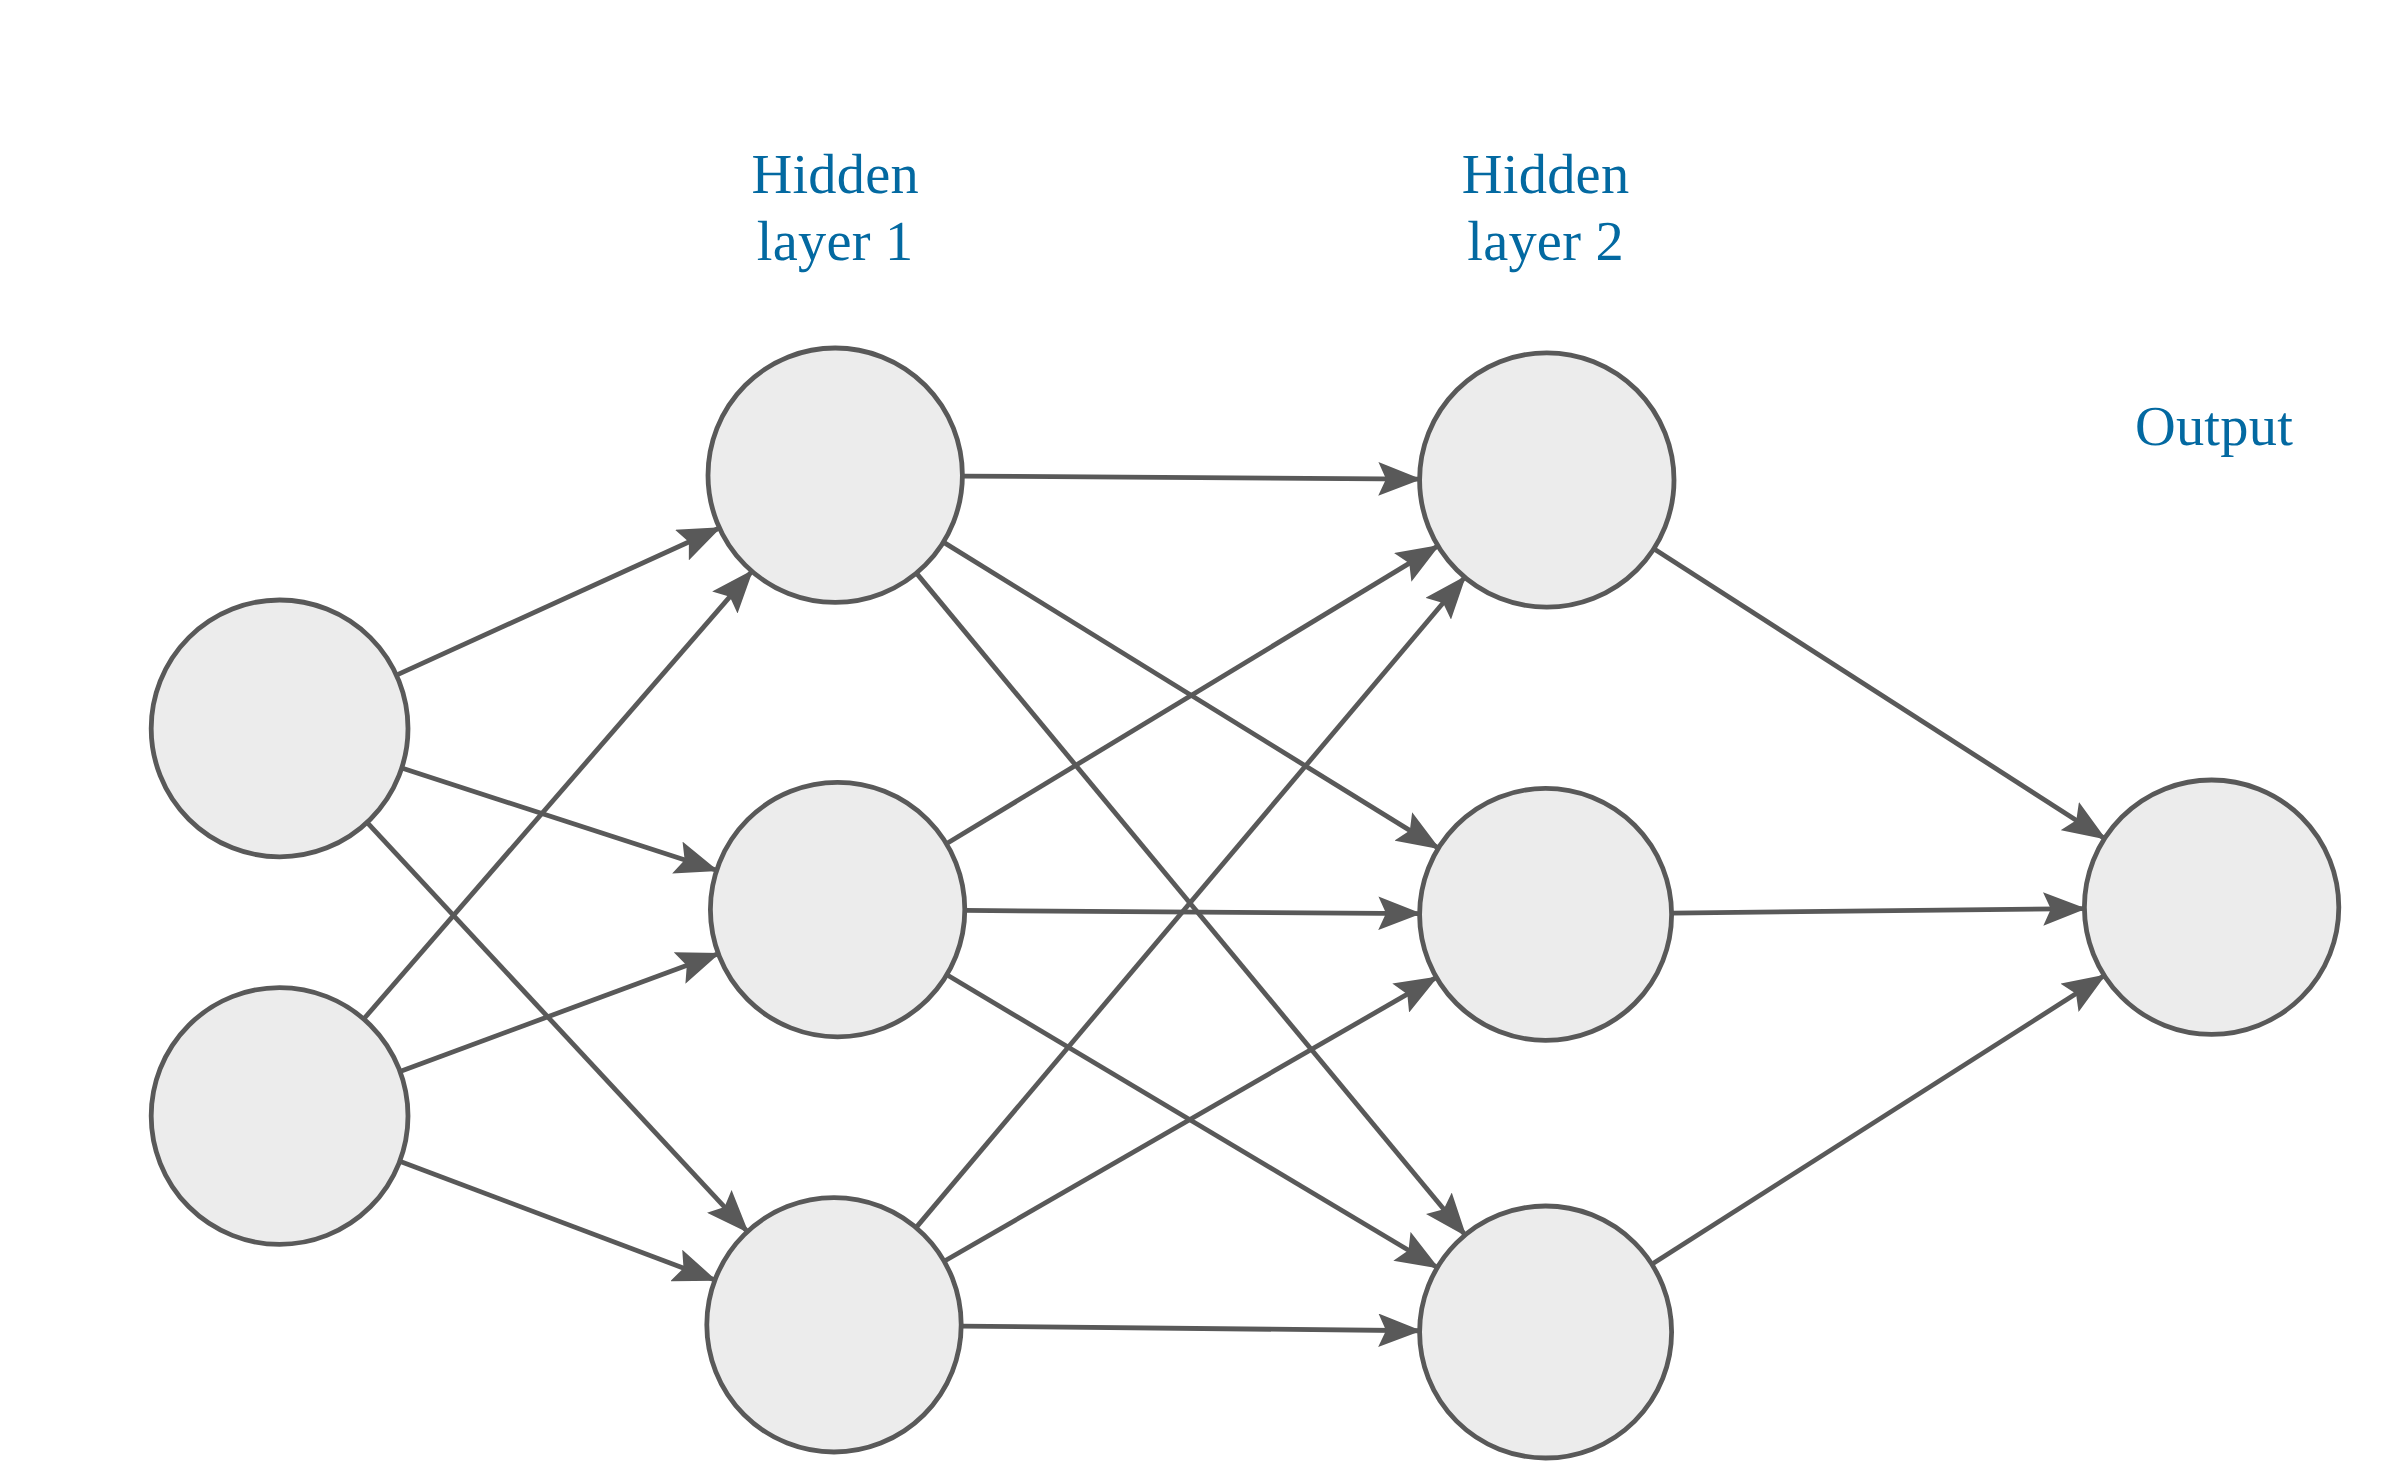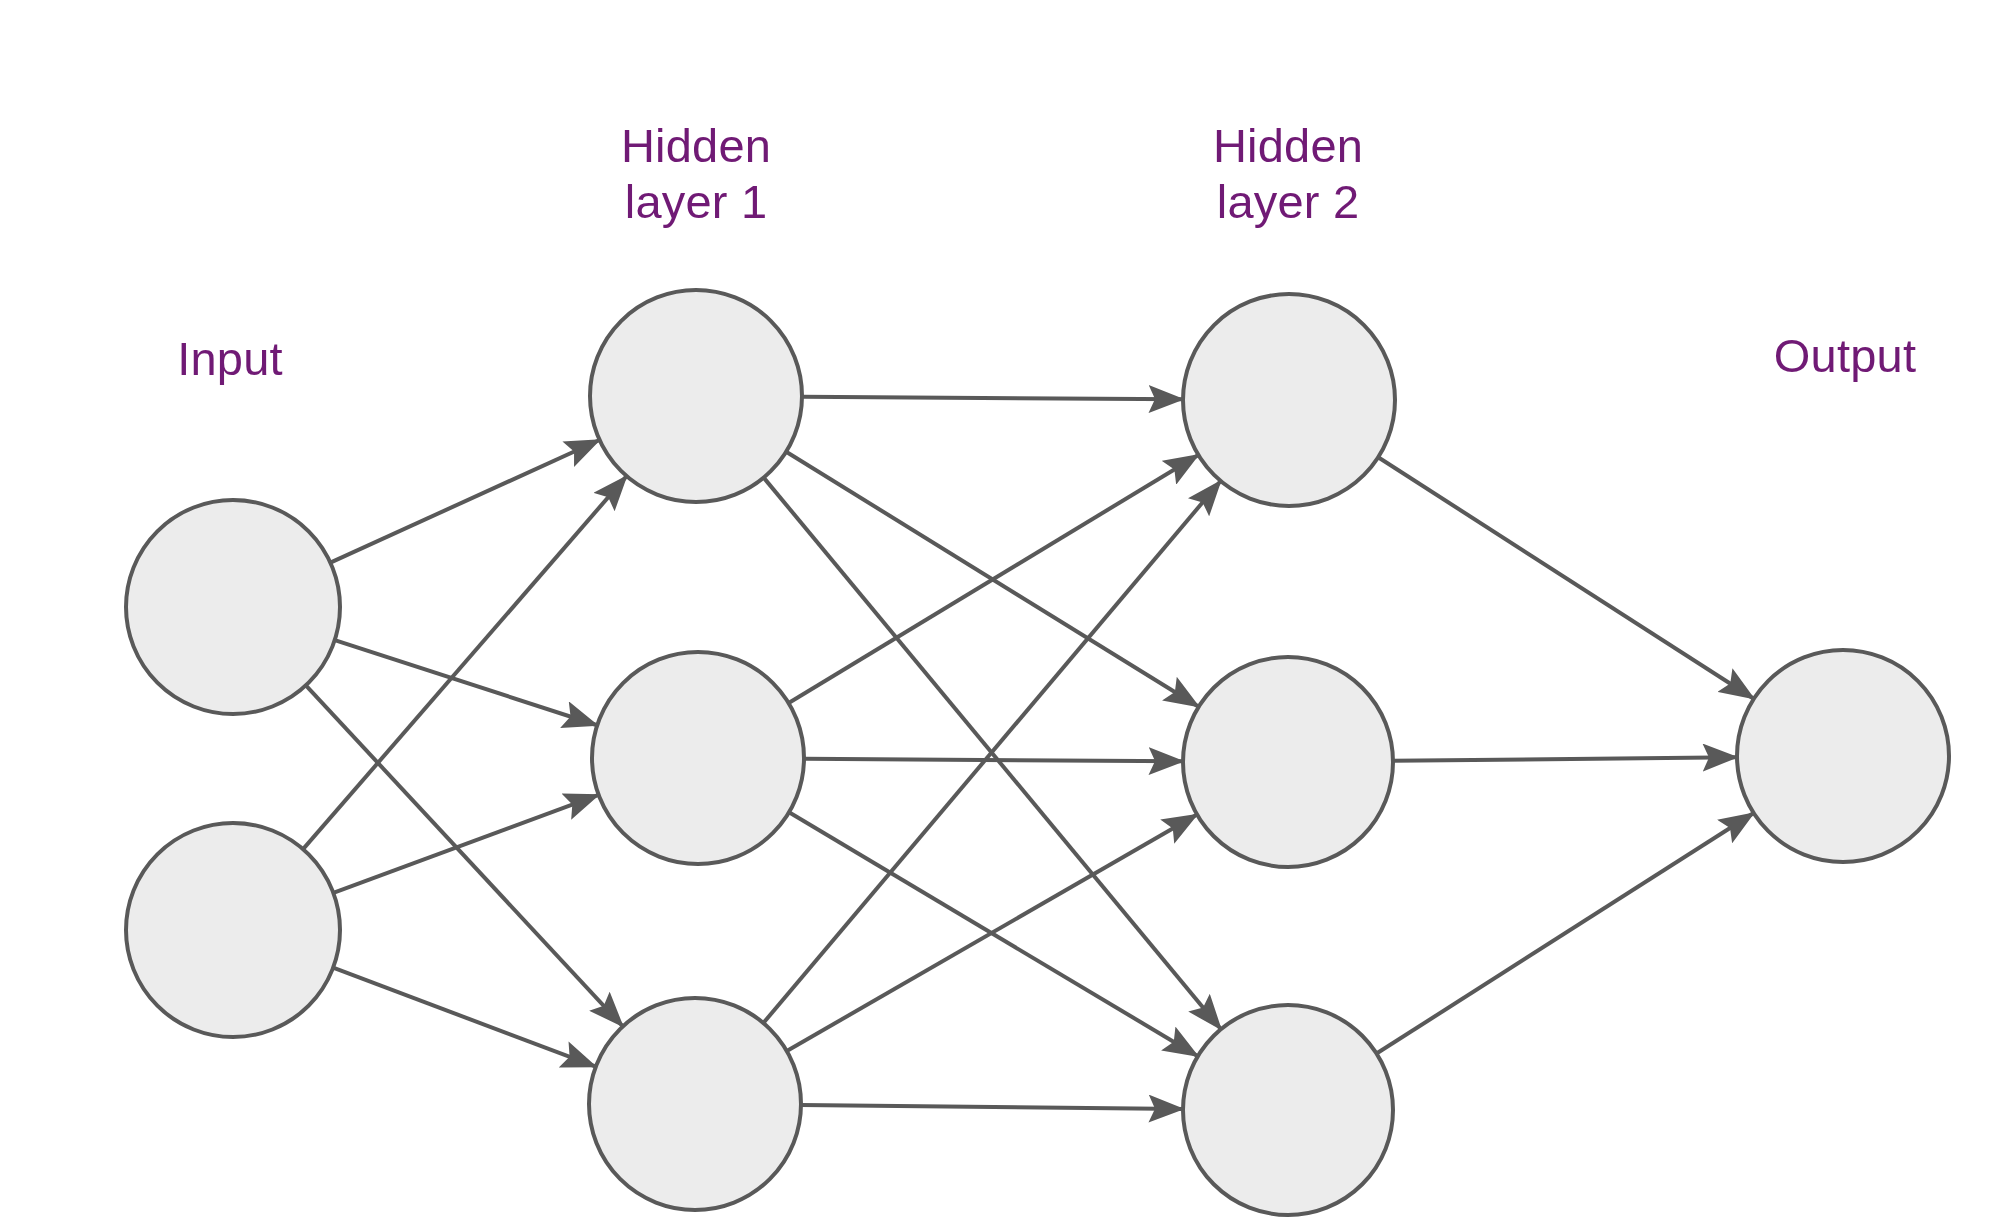--- a/index.html
+++ b/index.html
@@ -17,22 +17,22 @@
   }
   #net-svg {
     position: absolute;
     left: 0;
     top: 0;
     width: 2000px;
     height: 1226px;
   }
   .layer-label {
     position: absolute;
-    color: #701a75;
-    font-family: Liberation Sans, sans-serif;
+    color: #0369a1;
+    font-family: Liberation Serif, serif;
     font-size: 47px;
     line-height: 56px;
     font-weight: 400;
     text-align: center;
     white-space: pre-line;
     letter-spacing: 0.2px;
   }
   #label-input     { left: 40px;   top: 331px; width: 380px; }
   #label-hidden-1  { left: 506px;  top: 118px; width: 380px; }
   #label-hidden-2  { left: 1098px; top: 118px; width: 380px; }
@@ -75,21 +75,20 @@
         <circle cx="696" cy="396" r="106" fill="#ececec" stroke="#595959" stroke-width="4"></circle>
         <circle cx="698" cy="758" r="106" fill="#ececec" stroke="#595959" stroke-width="4"></circle>
         <circle cx="695" cy="1104" r="106" fill="#ececec" stroke="#595959" stroke-width="4"></circle>
         <circle cx="1289" cy="400" r="106" fill="#ececec" stroke="#595959" stroke-width="4"></circle>
         <circle cx="1288" cy="762" r="105" fill="#ececec" stroke="#595959" stroke-width="4"></circle>
         <circle cx="1288" cy="1110" r="105" fill="#ececec" stroke="#595959" stroke-width="4"></circle>
         <circle cx="1843" cy="756" r="106" fill="#ececec" stroke="#595959" stroke-width="4"></circle>
       </g>
   </svg>
 
-  <div class="layer-label" id="label-input">Input</div>
 
   <div class="layer-label" id="label-hidden-1">Hidden
 layer 1</div>
 
   <div class="layer-label" id="label-hidden-2">Hidden
 layer 2</div>
 
   <div class="layer-label" id="label-output">Output</div>
 
 </div>

